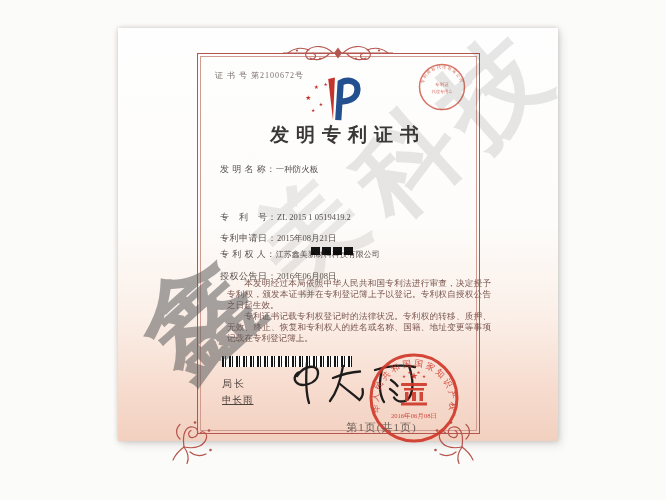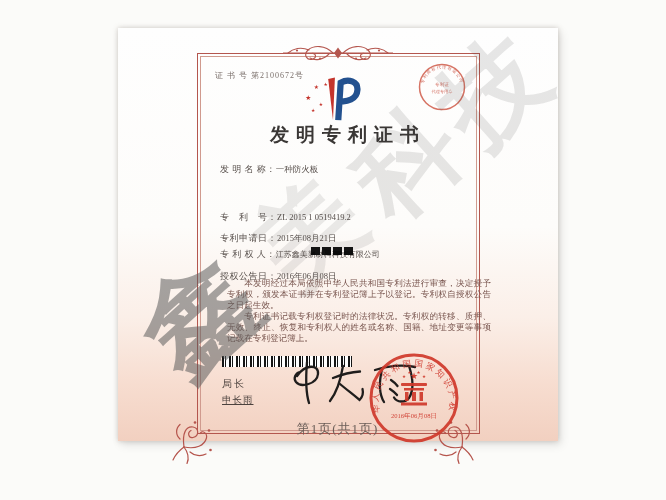--- a/index.html
+++ b/index.html
@@ -28,21 +28,21 @@
   
   .body-text{position:absolute;left:89px;top:250px;width:264px;font-size:8.6px;
          line-height:11px;color:#7a5750;text-align:justify;margin-left:20px;}
   .body-text p{margin:0;text-indent:2em;}
   .barcode{position:absolute;left:104px;top:328px;width:130px;height:11px;
          background:repeating-linear-gradient(90deg,#151515 0 2px,#fff 2px 3px,#151515 3px 4px,#fff 4px 7px,#151515 7px 9px,#fff 9px 10px,#151515 10px 11px,#fff 11px 14px);}
   .director-title{position:absolute;left:104px;top:349px;font-size:10px;color:#4c423e;letter-spacing:2px;}
   .director-name{position:absolute;left:104px;top:366px;font-size:9.5px;color:#4c423e;letter-spacing:1px;text-decoration:underline;}
   .signature{position:absolute;left:165px;top:328px;width:152px;height:52px;}
   .page-footer{position:absolute;left:79px;top:392px;width:281px;text-align:center;
-         font-size:13px;color:#6b5e58;letter-spacing:1px;}
+         font-size:11px;color:#6b5e58;letter-spacing:1px;padding-left:44px;}
   .agency-seal{position:absolute;left:298px;top:33px;width:52px;height:52px;opacity:.88;}
   .official-seal{position:absolute;left:250px;top:324px;width:92px;height:92px;opacity:.92;}
   .ornament-top{position:absolute;left:165px;top:13px;width:110px;height:24px;}
   .flourish{position:absolute;width:70px;height:70px;}
   .flourish.bl{left:44px;top:369px;}
   .flourish.br{left:296px;top:369px;transform:scaleX(-1);}
   
   .wm{position:absolute;z-index:40;font-family:"DejaVu Sans","Liberation Sans",sans-serif;
       font-weight:bold;transform:rotate(-42deg);pointer-events:none;line-height:1;}
   .wm1{left:145px;top:262px;font-size:110px;color:rgba(92,92,92,.55);}

